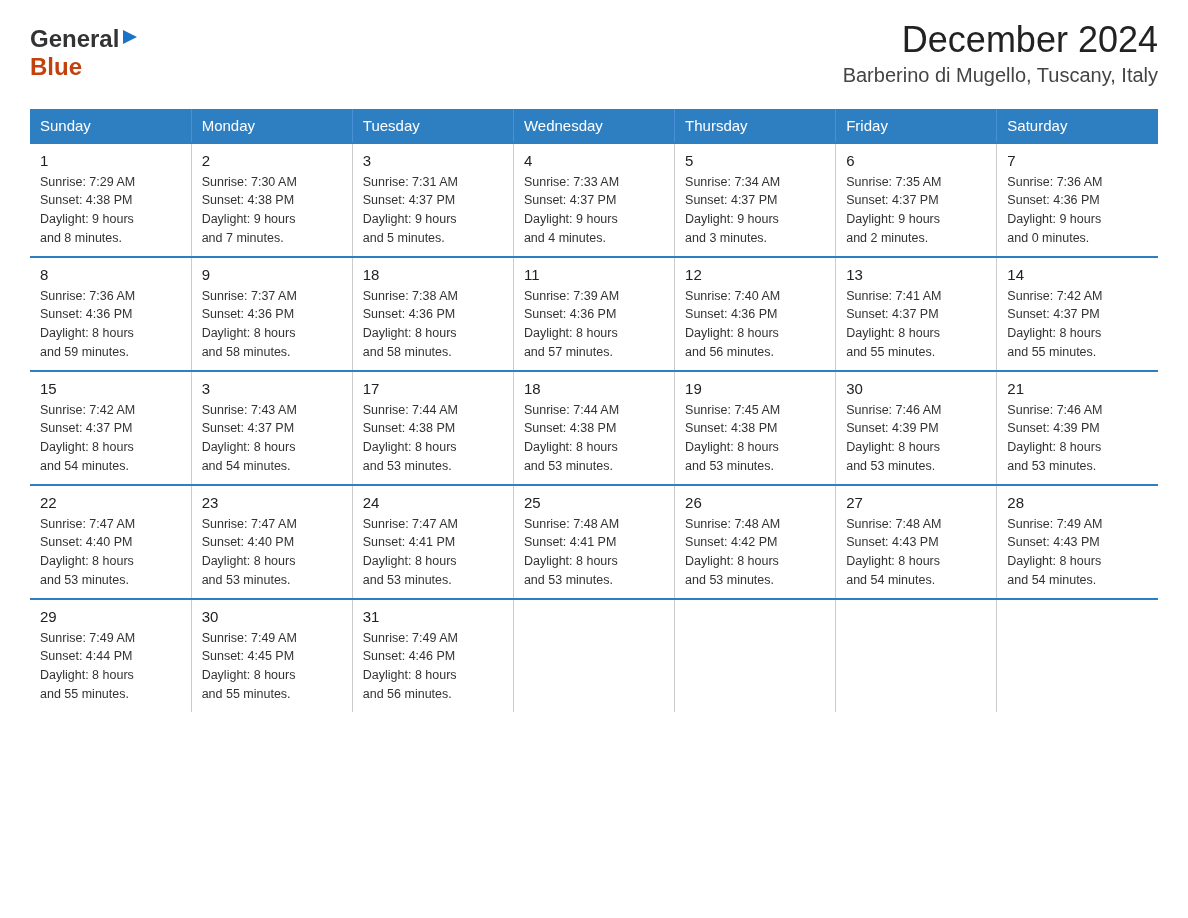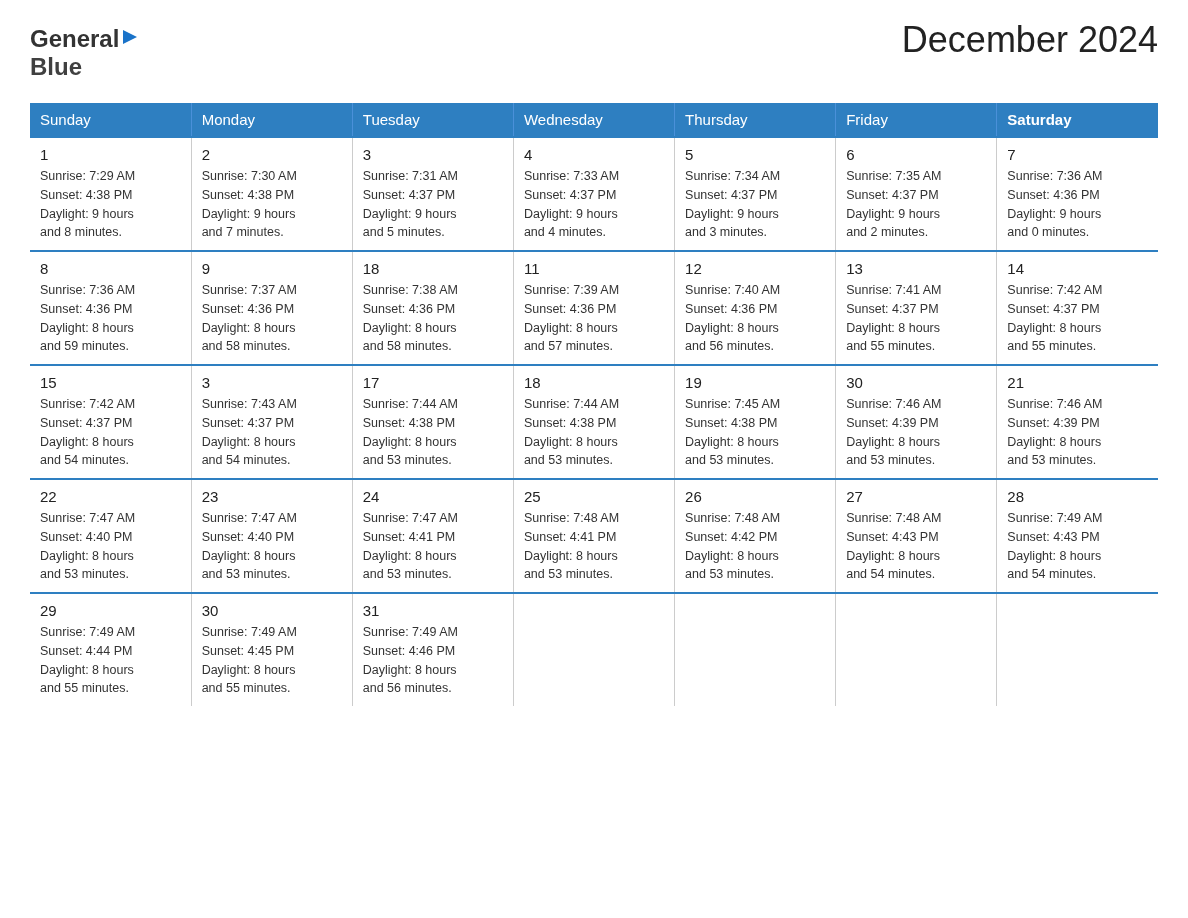--- a/index.html
+++ b/index.html
@@ -52,21 +52,20 @@
     thead th {
       color: white;
       text-align: left;
       padding: 8px 10px;
       font-size: 15px;
       font-weight: normal;
       border-right: 1px solid #4a90d9;
     }
     thead th:last-child {
       border-right: none;
-      font-weight: bold;
     }
     tbody tr {
       border-top: 2px solid #2e7fc1;
     }
     tbody td {
       vertical-align: top;
       padding: 8px 10px;
       font-size: 13px;
       color: #333;
       border-right: 1px solid #ccc;
@@ -98,25 +97,26 @@
   <div class="logo">
     <div class="logo-line1">
       <span style="font-size:24px; font-weight:bold; color:#333;">General</span>
       <span style="display:inline-block; margin-left:2px; vertical-align:middle;">
         <svg width="18" height="18" viewBox="0 0 18 18">
             <polygon points="2,2 16,9 2,16" fill="#1a73c9"></polygon>
           </svg>
       </span>
     </div>
     <div>
-      <span style="font-size:24px; font-weight:bold; color:#404040;">Blue</span>
+      <span style="font-size:24px; font-weight:bold; color:#c2410c;">Blue</span>
     </div>
   </div>
   <div class="title-section">
     <div class="main-title">December 2024</div>
+    <div class="subtitle">Barberino di Mugello, Tuscany, Italy</div>
   </div>
 </div>
 
 <table>
   <thead>
     <tr>
     <th>Sunday</th>
         <th>Monday</th>
         <th>Tuesday</th>
         <th>Wednesday</th>

